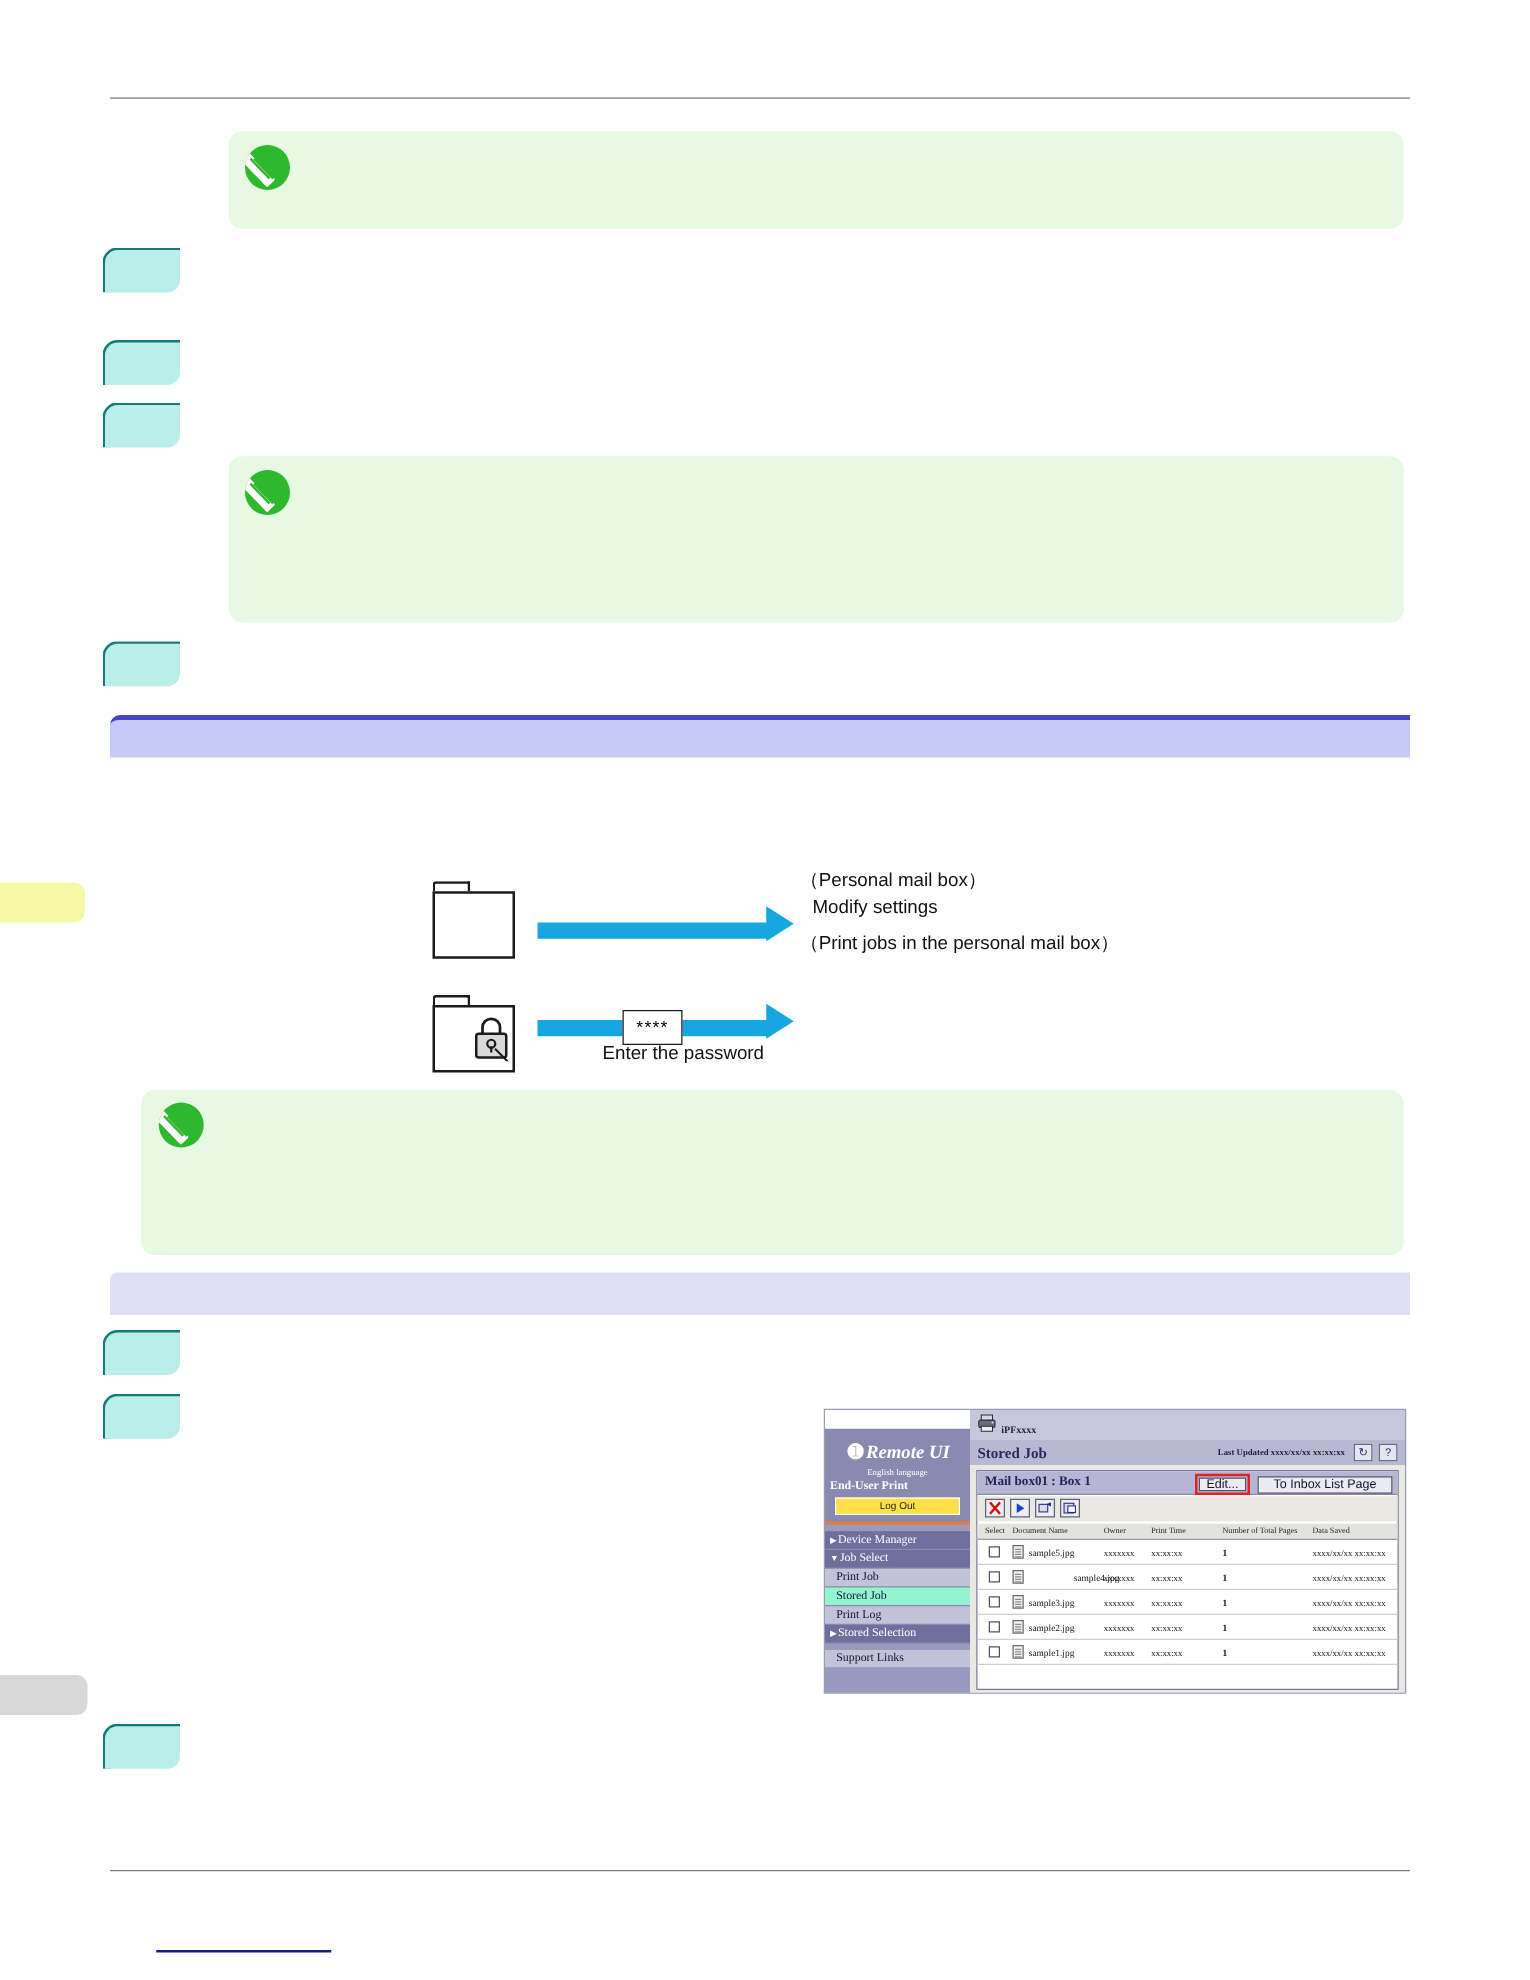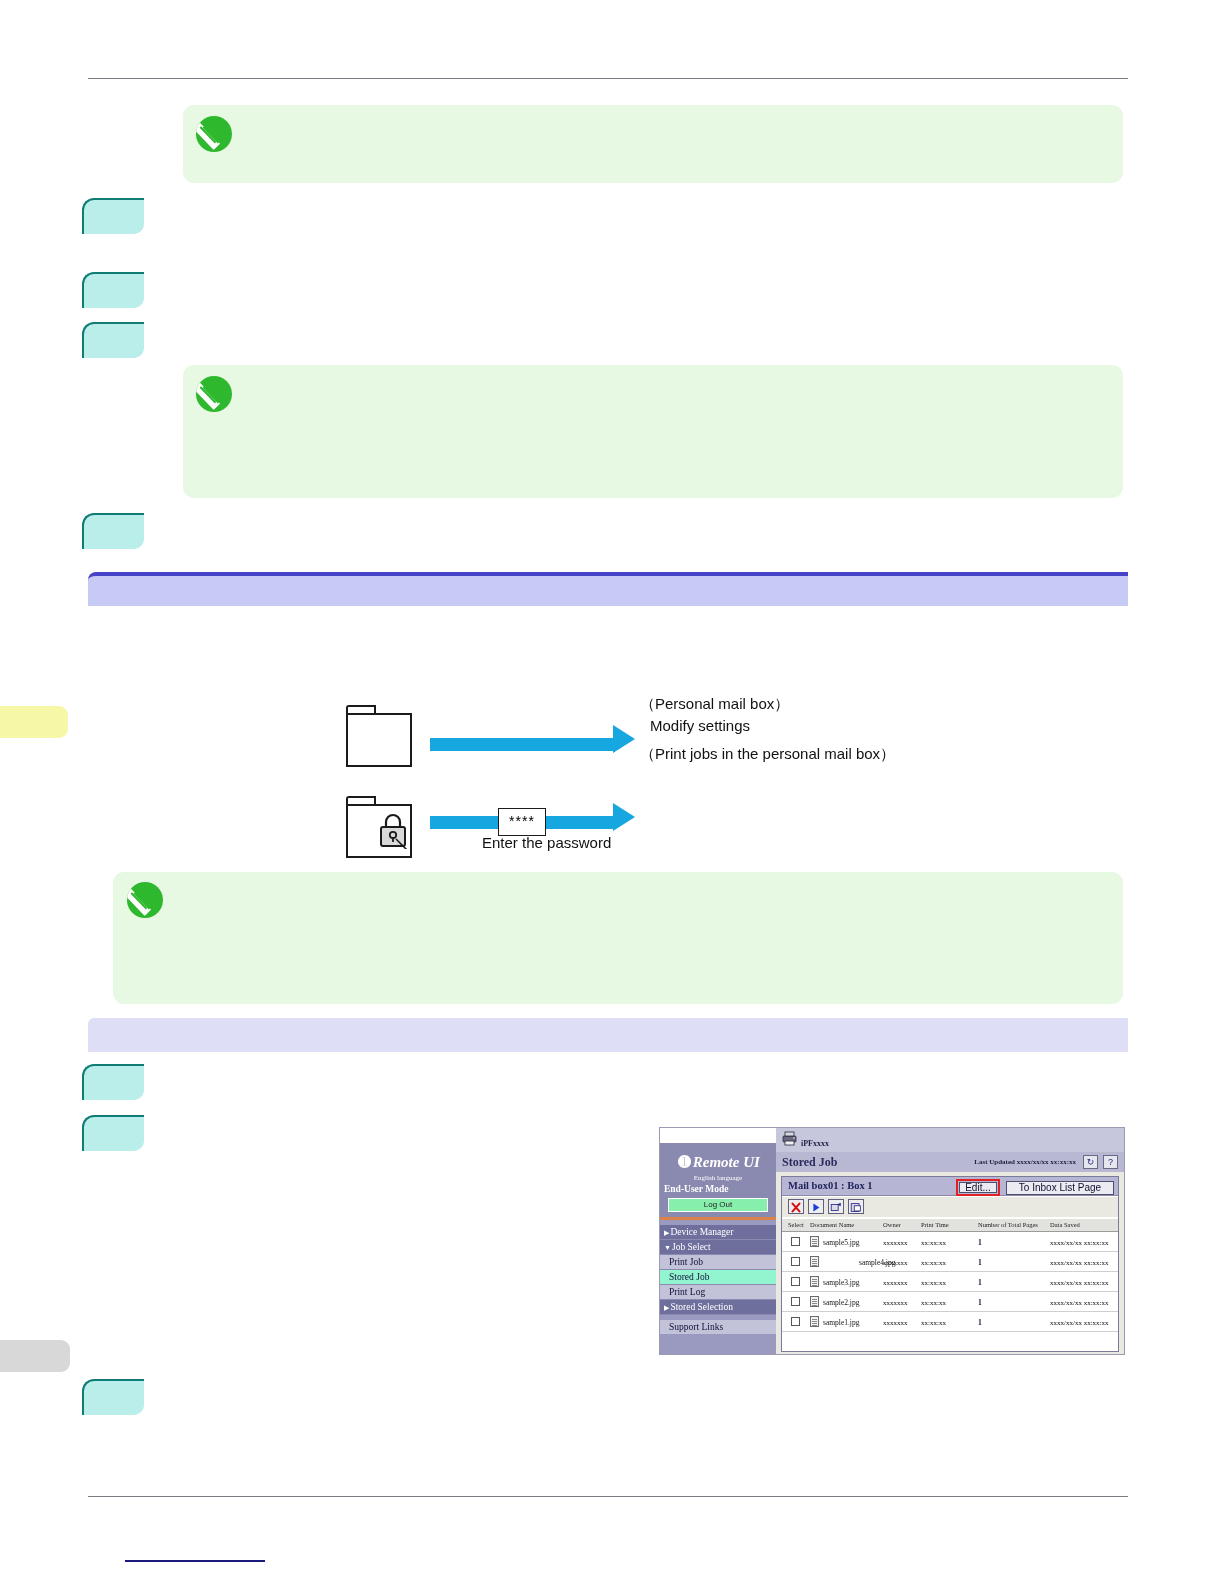--- a/index.html
+++ b/index.html
@@ -291,21 +291,21 @@
     left: 4px; top: 41px;
     color: #ffffff;
     font-size: 9.5px;
     font-weight: bold;
   }
   .rui-logout {
     position: absolute;
     left: 8px; top: 55px;
     width: 100px;
     height: 14px;
-    background: #86efac;
+    background: #fde047;
     border: 1px solid #ffffff;
     box-sizing: border-box;
     text-align: center;
     font-size: 8px;
     line-height: 12px;
     color: #222222;
     font-family: "Liberation Sans", sans-serif;
   }
   .rui-orange {
     position: absolute;
@@ -626,21 +626,21 @@
   <div class="step-box" style="left:82px; top:1379px;"></div>
   <div class="step-text" style="top:1381px;"></div>
 
   <div class="rui">
 
     <div class="rui-side">
       <div class="rui-logo">
         <span class="mark">➊</span><span>Remote UI</span>
       </div>
       <div class="rui-lang">English language</div>
-      <div class="rui-mode">End-User Mode</div>
+      <div class="rui-mode">End-User Print</div>
       <div class="rui-logout">Log Out</div>
       <div class="rui-orange"></div>
       <div class="rui-navgap" style="top:77px;"></div>
 
       <div class="rui-nav group" style="top:82px;">
         <span class="tri">▶</span><span>Device Manager</span>
       </div>
       <div class="rui-nav group" style="top:97px;">
         <span class="tri">▼</span><span>Job Select</span>
       </div>

